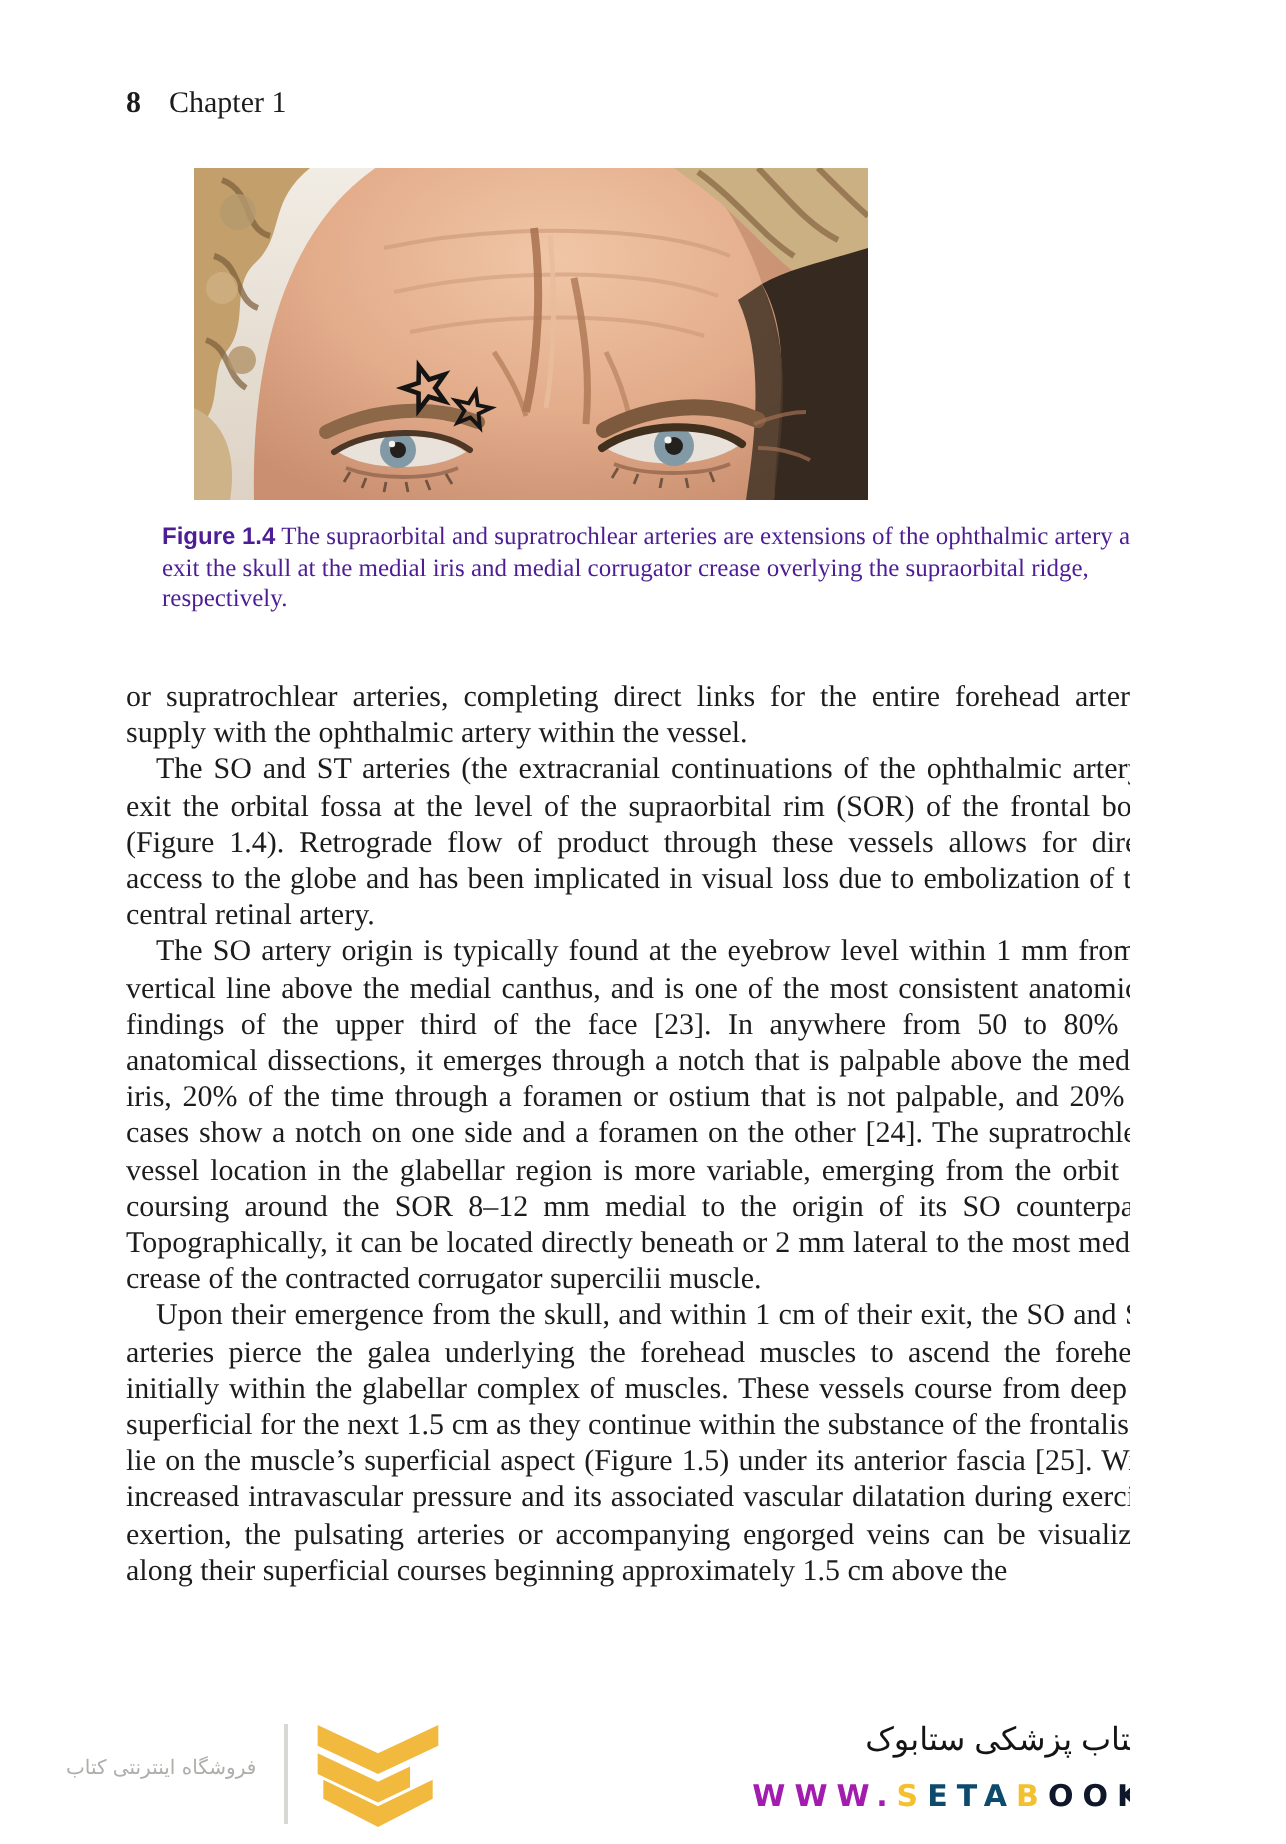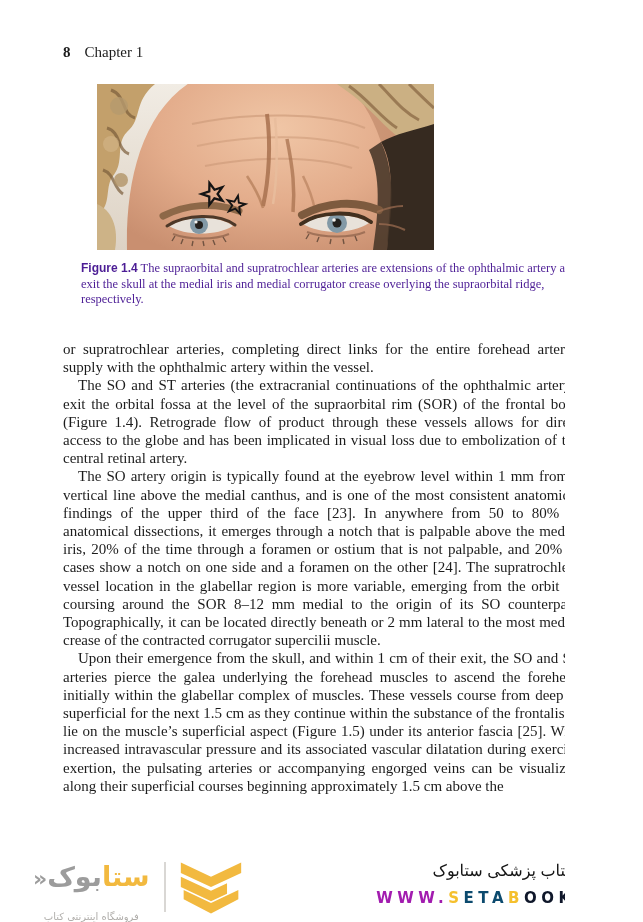--- a/index.html
+++ b/index.html
@@ -125,21 +125,20 @@
   <div class="bodytext">
       <p class="">or supratrochlear arteries, completing direct links for the entire forehead arterial supply with the ophthalmic artery within the vessel.</p>
       <p class="ind">The SO and ST arteries (the extracranial continuations of the ophthalmic artery), exit the orbital fossa at the level of the supraorbital rim (SOR) of the frontal bone (Figure 1.4). Retrograde flow of product through these vessels allows for direct access to the globe and has been implicated in visual loss due to embolization of the central retinal artery.</p>
       <p class="ind">The SO artery origin is typically found at the eyebrow level within 1 mm from a vertical line above the medial canthus, and is one of the most consistent anatomical findings of the upper third of the face [23]. In anywhere from 50 to 80% of anatomical dissections, it emerges through a notch that is palpable above the medial iris, 20% of the time through a foramen or ostium that is not palpable, and 20% of cases show a notch on one side and a foramen on the other [24]. The supratrochlear vessel location in the glabellar region is more variable, emerging from the orbit by coursing around the SOR 8–12 mm medial to the origin of its SO counterpart. Topographically, it can be located directly beneath or 2 mm lateral to the most medial crease of the contracted corrugator supercilii muscle.</p>
       <p class="ind">Upon their emergence from the skull, and within 1 cm of their exit, the SO and ST arteries pierce the galea underlying the forehead muscles to ascend the forehead initially within the glabellar complex of muscles. These vessels course from deep to superficial for the next 1.5 cm as they continue within the substance of the frontalis to lie on the muscle’s superficial aspect (Figure 1.5) under its anterior fascia [25]. With increased intravascular pressure and its associated vascular dilatation during exercise exertion, the pulsating arteries or accompanying engorged veins can be visualized along their superficial courses beginning approximately 1.5 cm above the</p>
     </div>
 
   <div class="footer">
     <div class="f-left">
       <div class="wordmark-wrap">
-        <div class="wordmark"><span class="wm-gold">ستا</span><span class="wm-gray">بوک</span><span class="wm-gray wm-guillemet">«</span></div>
         <div class="tagline">فروشگاه اینترنتی کتاب</div>
       </div>
       <div class="logo-divider"></div>
       <svg width="66" height="56" viewBox="0 0 70 58">
         <path d="M3,2 L35,17 L67,2 L67,13 L35,28 L3,13 Z" fill="#f2b93f"></path>
         <path d="M3,17 L35,32 L52,24 L52,35 L35,43 L3,28 Z" fill="#f2b93f"></path>
         <path d="M6,31 L35,45 L64,31 L64,41 L35,56 L6,41 Z" fill="#f2b93f"></path>
       </svg>
     </div>
     <div class="f-right">

